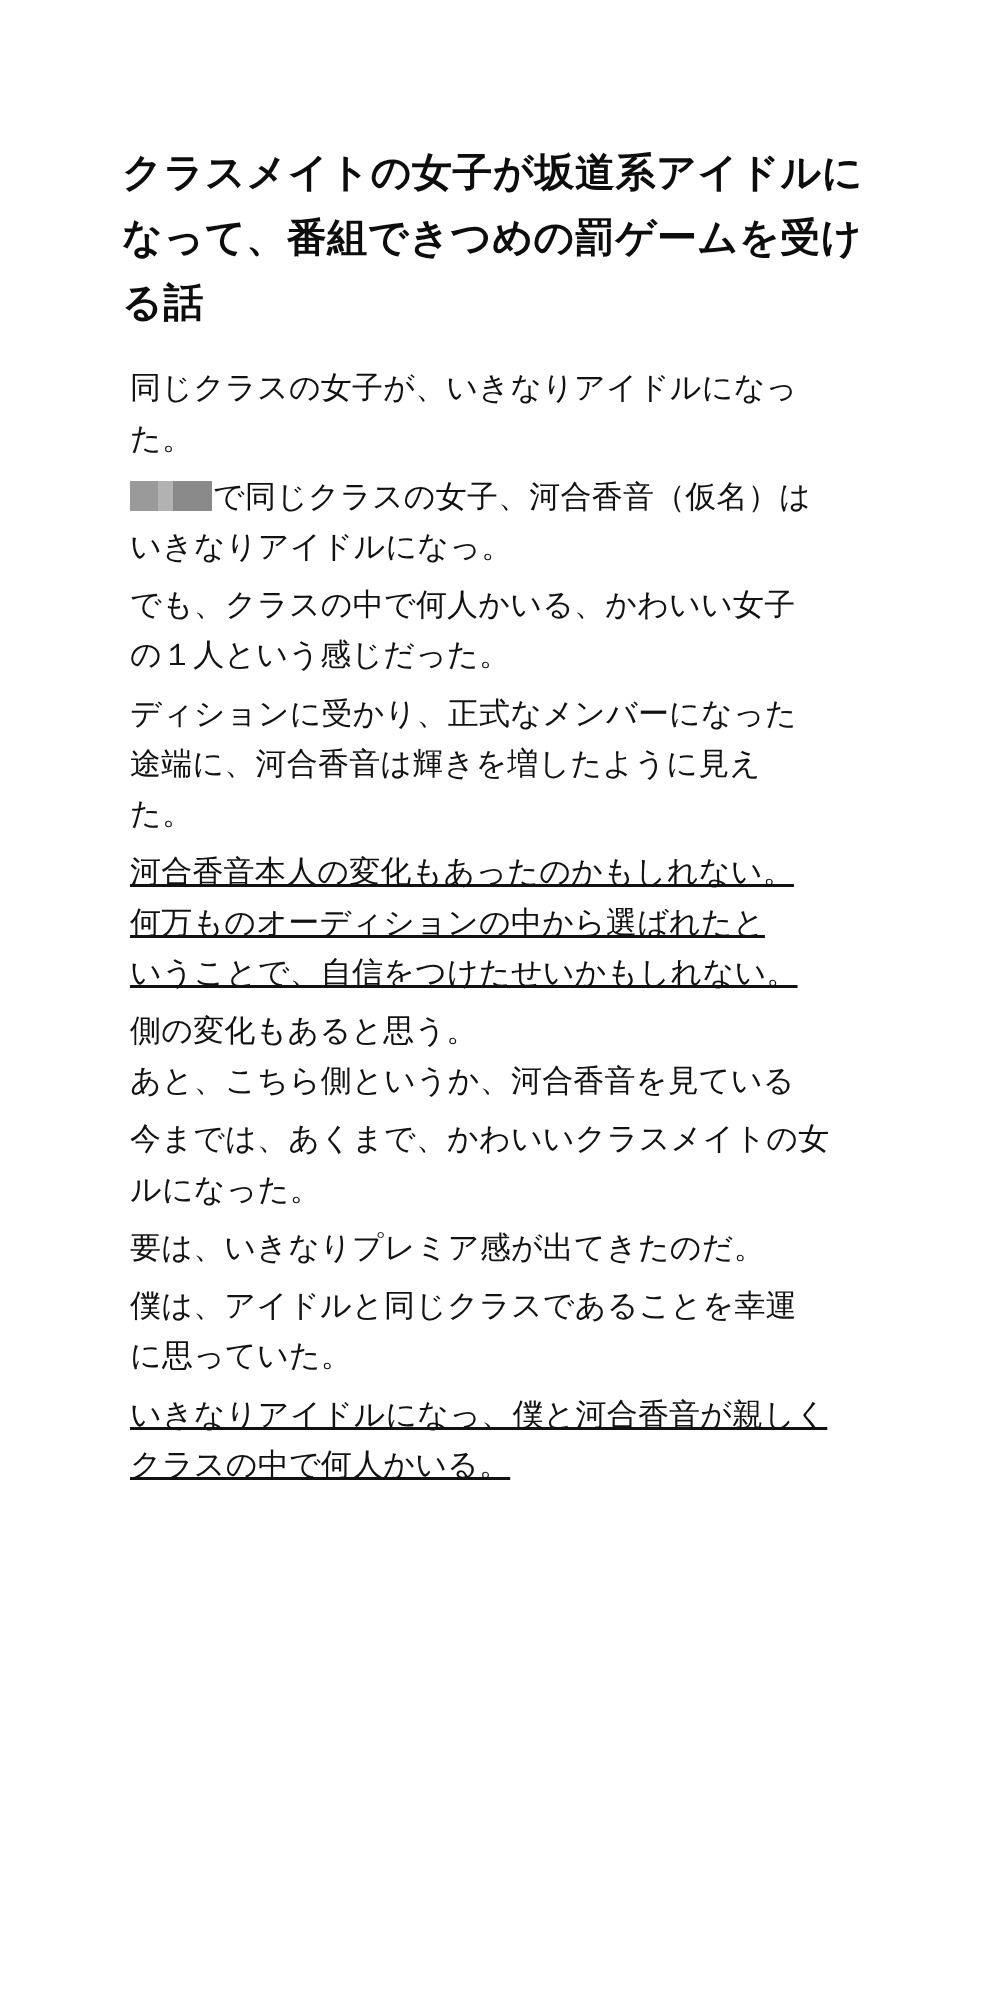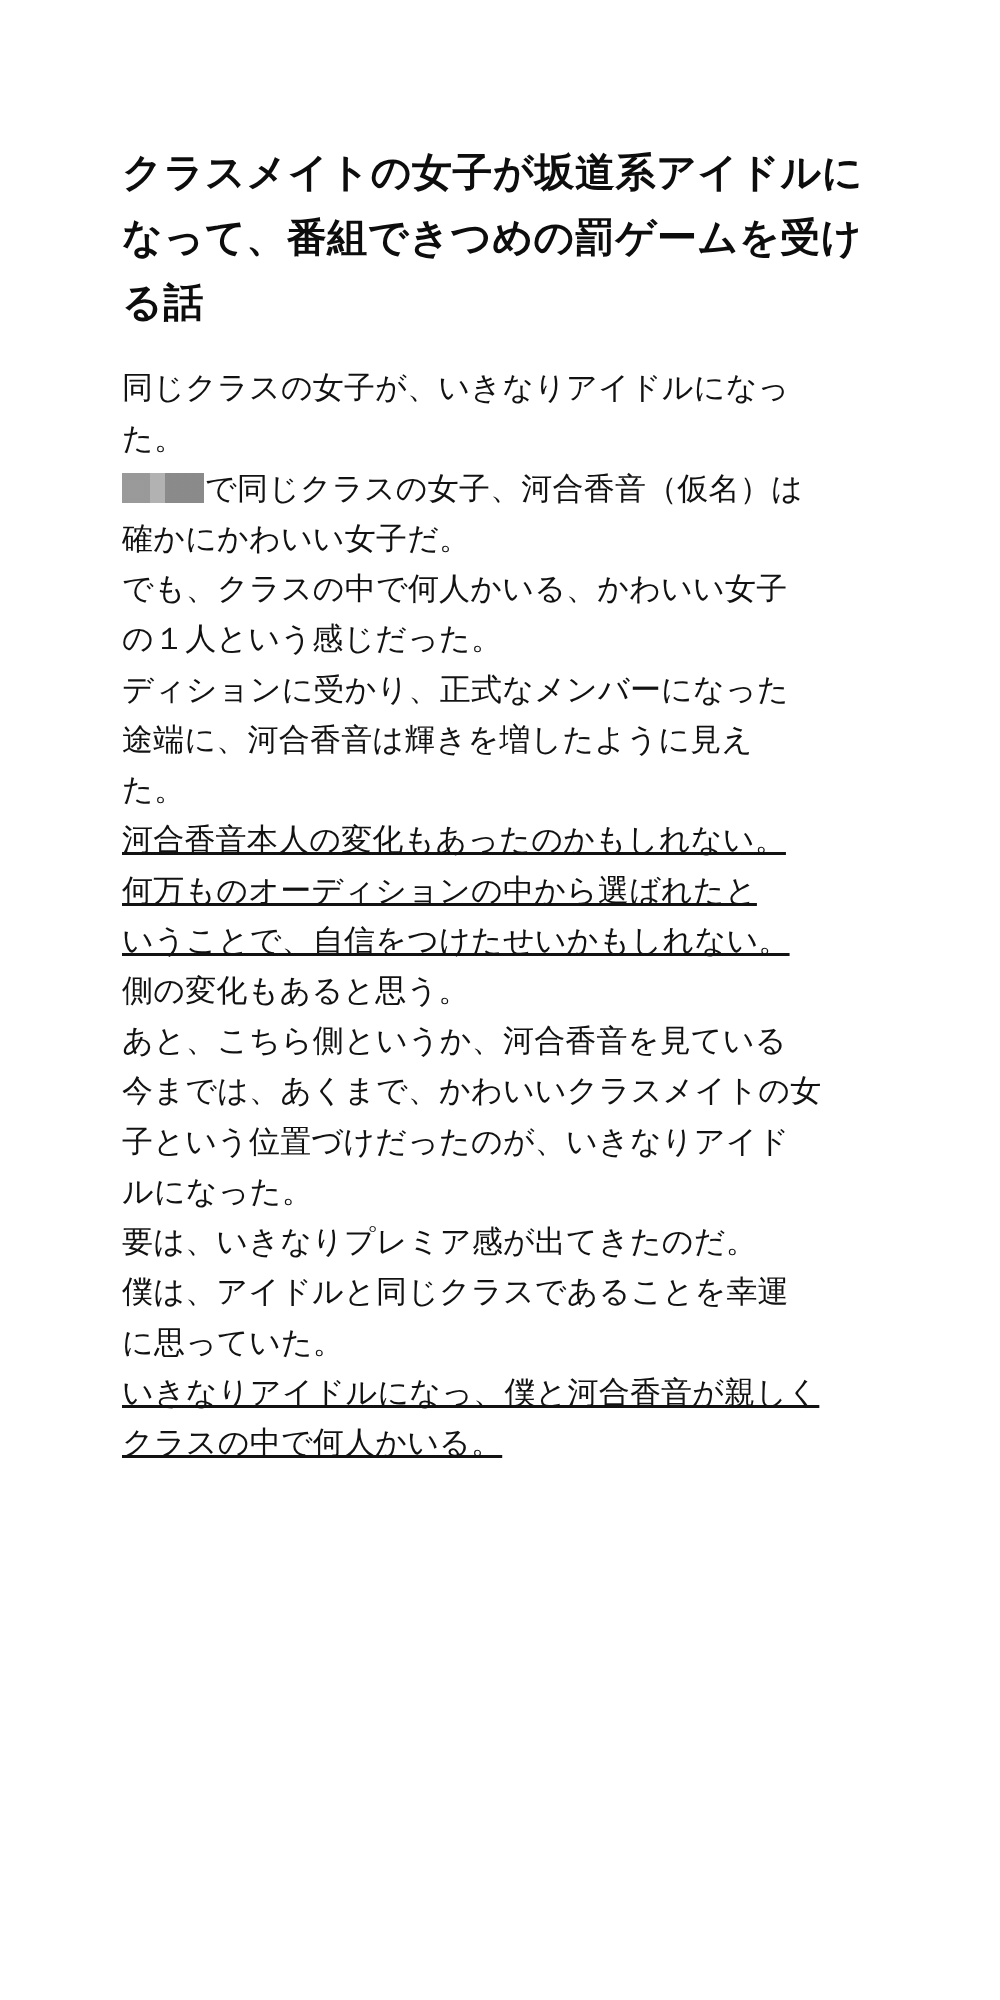--- a/index.html
+++ b/index.html
@@ -37,21 +37,21 @@
     color: #0d0d0d;
     margin: 0 0 28px 0;
     width: 760px;
   }
   .para {
     font-family: "DejaVu Serif", "Liberation Serif", serif;
     font-size: 31px;
     line-height: 1.62;
     letter-spacing: 0.2px;
     color: #121212;
-    margin: 0;
+    margin: 8px;
     width: 760px;
     text-align: left;
   }
   .para + .para {
     margin-top: 0;
   }
   .para-gap {
     margin-top: 44px;
     text-decoration: underline;
   }
@@ -85,21 +85,21 @@
 
     <h1 class="doc-title">クラスメイトの女子が坂道系アイドルになって、番組できつめの罰ゲームを受ける話</h1>
 
     <p class="para">
       <span class="line">同じクラスの女子が、いきなりアイドルになっ</span>
       <span class="line">た。</span>
     </p>
 
     <p class="para">
       <span class="line"><span class="redaction"><span class="redaction-inner"></span></span><span>で同じクラスの女子、河合香音（仮名）は</span></span>
-      <span class="line">確かにかわいい女子だ。</span>
+      <span class="line">いきなりアイドルになっ。</span>
     </p>
 
     <p class="para">
       <span class="line">でも、クラスの中で何人かいる、かわいい女子</span>
       <span class="line">の１人という感じだった。</span>
     </p>
 
     <p class="para">
       <span class="line">ディションに受かり、正式なメンバーになった</span>
       <span class="line">途端に、河合香音は輝きを増したように見え</span>
@@ -112,21 +112,20 @@
       <span class="line">いうことで、自信をつけたせいかもしれない。</span>
     </p>
 
     <p class="para">
       <span class="line">側の変化もあると思う。</span>
       <span class="line">あと、こちら側というか、河合香音を見ている</span>
     </p>
 
     <p class="para">
       <span class="line">今までは、あくまで、かわいいクラスメイトの女</span>
-      <span class="line">子という位置づけだったのが、いきなりアイド</span>
       <span class="line">ルになった。</span>
     </p>
 
     <p class="para">
       <span class="line">要は、いきなりプレミア感が出てきたのだ。</span>
     </p>
 
     <p class="para">
       <span class="line">僕は、アイドルと同じクラスであることを幸運</span>
       <span class="line">に思っていた。</span>

